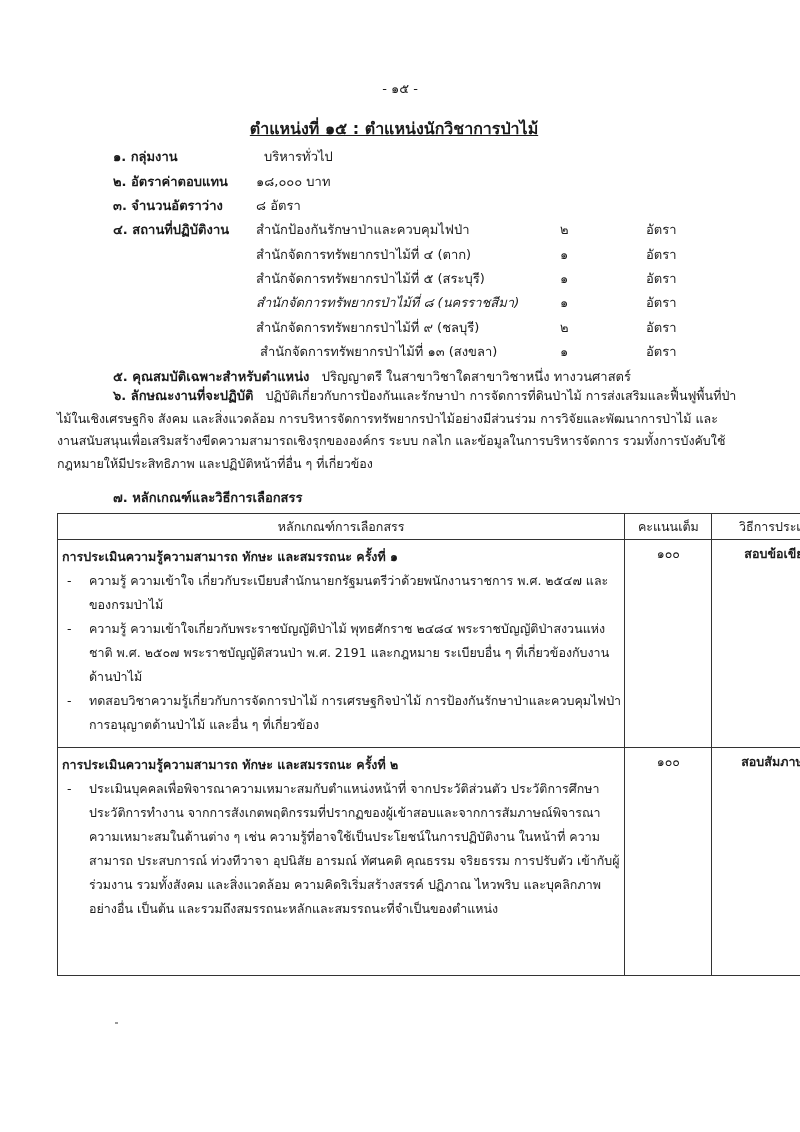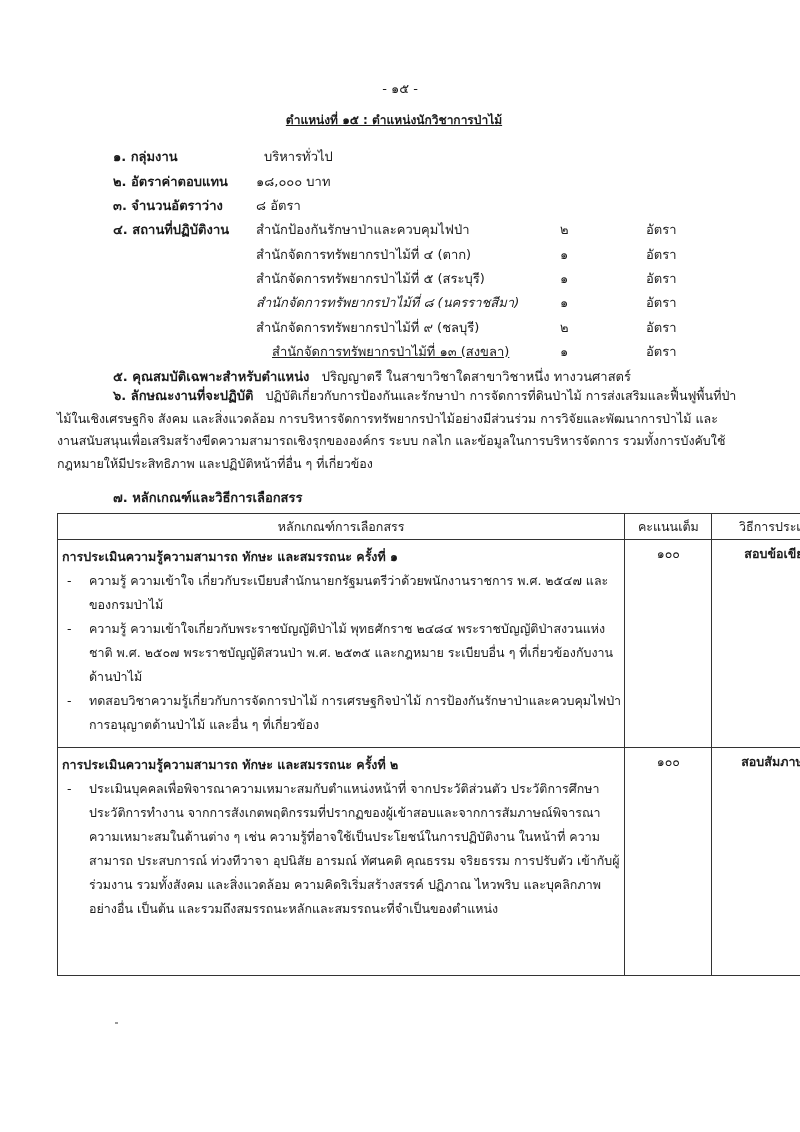--- a/index.html
+++ b/index.html
@@ -1,20 +1,20 @@
 <!DOCTYPE html>
 <html><head>
 <meta charset="utf-8">
 <style>
   html, body { margin:0; padding:0; background:#ffffff; }
   body { width:800px; height:1132px; position:relative; overflow:hidden;
          font-family:"DejaVu Sans", sans-serif; color:#1a1a1a; }
   .abs { position:absolute; white-space:nowrap; }
   .pgnum { left:0; width:800px; text-align:center; top:78px; font-size:13px; }
-  .title { left:0; width:788px; text-align:center; top:110px; font-size:12px; font-weight:bold; }
+  .title { left:0; width:788px; text-align:center; top:116px; font-size:16px; font-weight:bold; }
   .title span { text-decoration:underline; }
   .lbl { font-size:13px; font-weight:bold; }
   .val { font-size:13px; }
   .para { font-size:12.5px; line-height:22.5px; white-space:normal; }
   table.crit { position:absolute; left:57px; top:513px; width:788px; border-collapse:collapse; font-size:12.5px; }
   table.crit td, table.crit th { border:1.5px solid #333; vertical-align:top; }
   table.crit th { font-weight:normal; height:23px; text-align:center; vertical-align:middle; }
   .rowhead { font-weight:bold; padding:4px 4px 0 3px; line-height:24px; }
   .bullet { display:flex; padding-left:8px; line-height:24px; }
   .bullet .dash { width:22px; flex:none; }
@@ -53,21 +53,21 @@
   <div class="abs val" style="left:646px;top:268px;">อัตรา</div>
 
   <div class="abs val" style="left:256px;top:292px;font-style:italic;">สำนักจัดการทรัพยากรป่าไม้ที่ ๘ (นครราชสีมา)</div>
   <div class="abs val" style="left:560px;top:292px;">๑</div>
   <div class="abs val" style="left:646px;top:292px;">อัตรา</div>
 
   <div class="abs val" style="left:256px;top:317px;">สำนักจัดการทรัพยากรป่าไม้ที่ ๙ (ชลบุรี)</div>
   <div class="abs val" style="left:560px;top:317px;">๒</div>
   <div class="abs val" style="left:646px;top:317px;">อัตรา</div>
 
-  <div class="abs val" style="left:272px;top:341px;text-decoration:underline;">สำนักจัดการทรัพยากรป่าไม้ที่ ๑๓ (สงขลา)</div>
+  <div class="abs val" style="left:260px;top:341px;">สำนักจัดการทรัพยากรป่าไม้ที่ ๑๓ (สงขลา)</div>
   <div class="abs val" style="left:560px;top:341px;">๑</div>
   <div class="abs val" style="left:646px;top:341px;">อัตรา</div>
 </div>
 
 <div class="abs" style="left:113px;top:366px;font-size:13px;text-align:center;">
   <span class="lbl">๕. คุณสมบัติเฉพาะสำหรับตำแหน่ง</span>&nbsp;&nbsp;&nbsp;<span class="val">ปริญญาตรี ในสาขาวิชาใดสาขาวิชาหนึ่ง ทางวนศาสตร์</span>
 </div>
 
 <div class="abs para" style="left:57px;top:385px;width:680px;text-indent:56px;">
   <span class="lbl">๖. ลักษณะงานที่จะปฏิบัติ</span>&nbsp;&nbsp;&nbsp;<span>ปฏิบัติเกี่ยวกับการป้องกันและรักษาป่า การจัดการที่ดินป่าไม้ การส่งเสริมและฟื้นฟูพื้นที่ป่าไม้ในเชิงเศรษฐกิจ สังคม และสิ่งแวดล้อม การบริหารจัดการทรัพยากรป่าไม้อย่างมีส่วนร่วม การวิจัยและพัฒนาการป่าไม้ และงานสนับสนุนเพื่อเสริมสร้างขีดความสามารถเชิงรุกขององค์กร ระบบ กลไก และข้อมูลในการบริหารจัดการ รวมทั้งการบังคับใช้กฎหมายให้มีประสิทธิภาพ และปฏิบัติหน้าที่อื่น ๆ ที่เกี่ยวข้อง</span>
@@ -89,21 +89,21 @@
   </tr>
   <tr style="height:208px;">
     <td>
       <div class="rowhead">การประเมินความรู้ความสามารถ ทักษะ และสมรรถนะ ครั้งที่ ๑</div>
       <div class="bullet">
             <span class="dash">-</span>
             <span>ความรู้ ความเข้าใจ เกี่ยวกับระเบียบสำนักนายกรัฐมนตรีว่าด้วยพนักงานราชการ พ.ศ. ๒๕๔๗ และของกรมป่าไม้</span>
           </div>
       <div class="bullet">
             <span class="dash">-</span>
-            <span>ความรู้ ความเข้าใจเกี่ยวกับพระราชบัญญัติป่าไม้ พุทธศักราช ๒๔๘๔ พระราชบัญญัติป่าสงวนแห่งชาติ พ.ศ. ๒๕๐๗ พระราชบัญญัติสวนป่า พ.ศ. ๒๕๓๕ และกฎหมาย ระเบียบอื่น ๆ ที่เกี่ยวข้องกับงานด้านป่าไม้</span>
+            <span>ความรู้ ความเข้าใจเกี่ยวกับพระราชบัญญัติป่าไม้ พุทธศักราช ๒๔๘๔ พระราชบัญญัติป่าสงวนแห่งชาติ พ.ศ. ๒๕๐๗ พระราชบัญญัติสวนป่า พ.ศ. 2191 และกฎหมาย ระเบียบอื่น ๆ ที่เกี่ยวข้องกับงานด้านป่าไม้</span>
           </div>
       <div class="bullet">
             <span class="dash">-</span>
             <span>ทดสอบวิชาความรู้เกี่ยวกับการจัดการป่าไม้ การเศรษฐกิจป่าไม้ การป้องกันรักษาป่าและควบคุมไฟป่า การอนุญาตด้านป่าไม้ และอื่น ๆ ที่เกี่ยวข้อง</span>
           </div>
     </td>
     <td class="score">๑๐๐</td>
     <td class="method">สอบข้อเขียน</td>
   </tr>
   <tr style="height:228px;">

